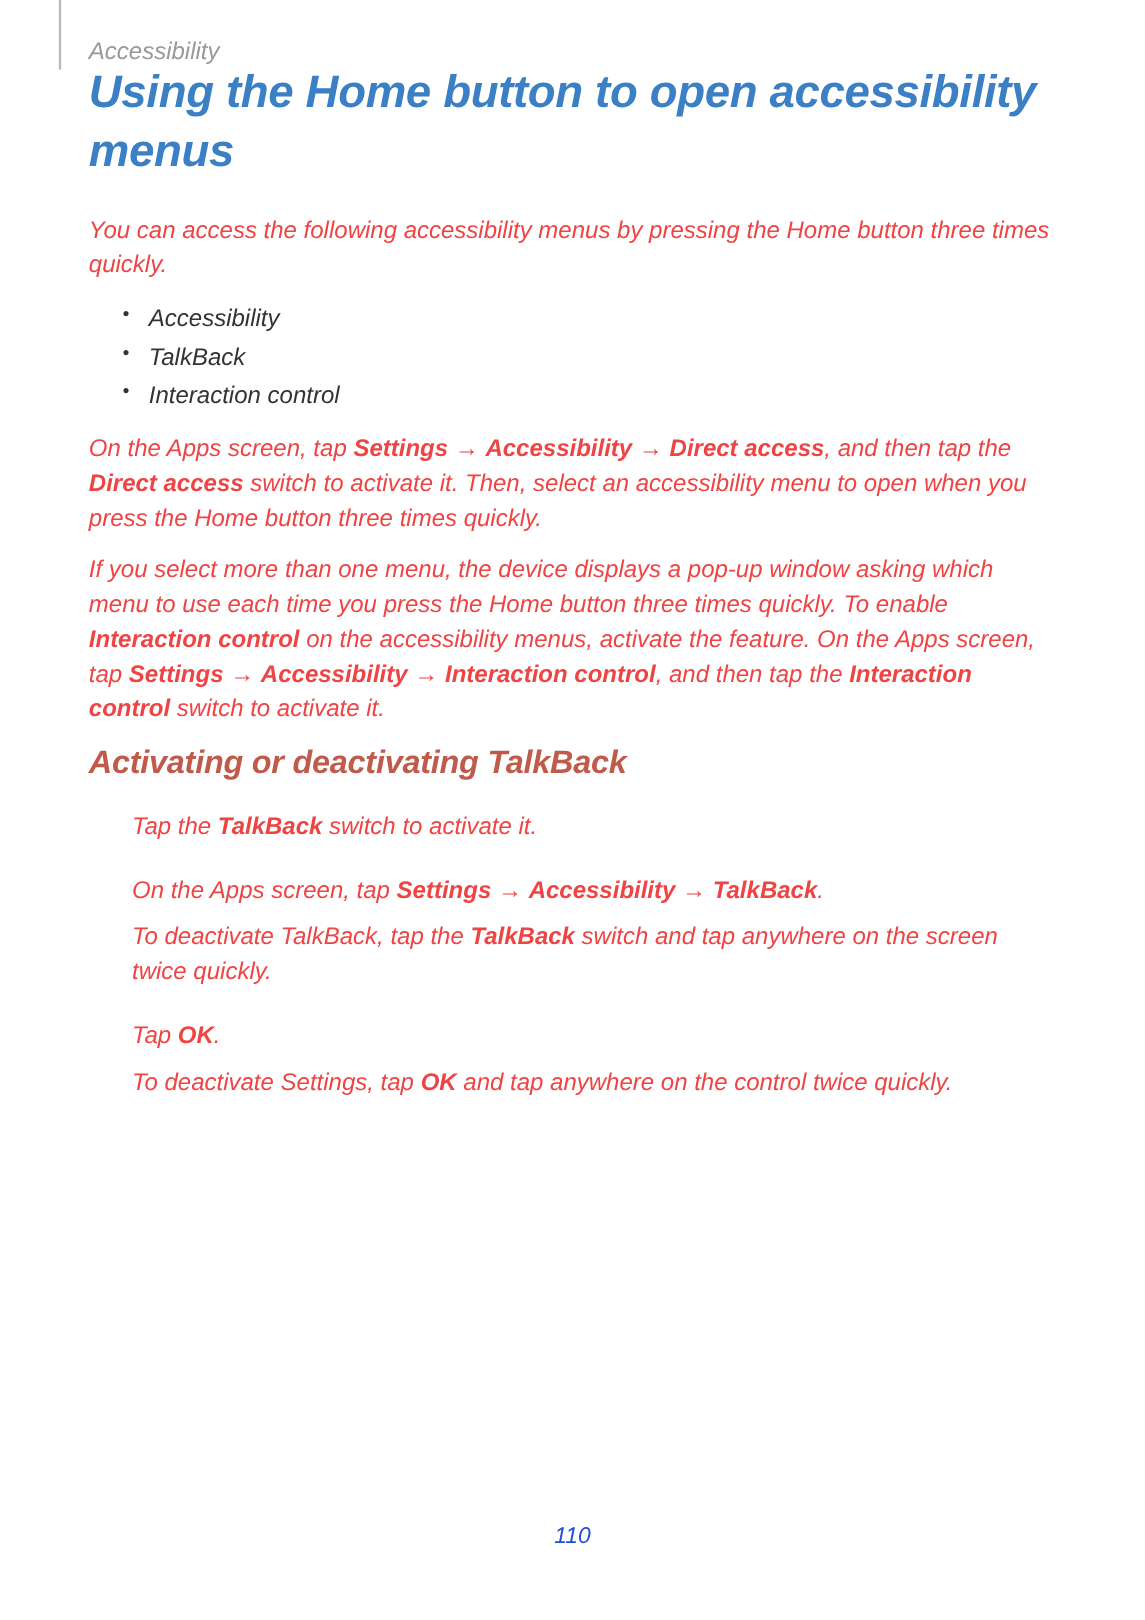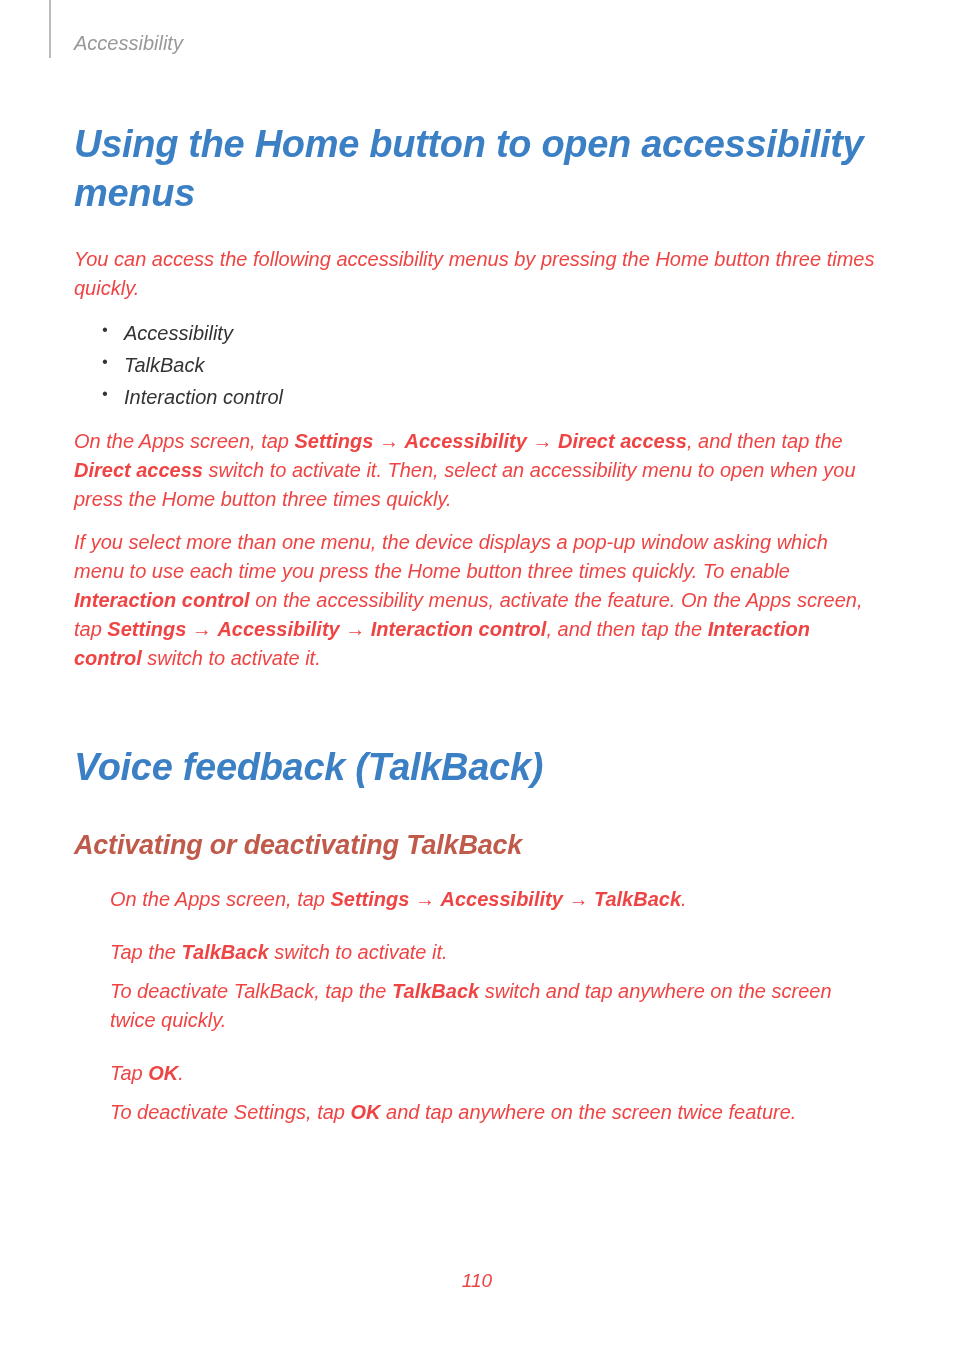--- a/index.html
+++ b/index.html
@@ -27,21 +27,21 @@
     }
     .running-header {
       position: absolute;
       top: 32px;
       left: 74px;
       font-size: 20px;
       color: #999999;
       font-weight: 400;
     }
     .content {
-      padding-top: 120px;
+      padding-top: 53px;
     }
     h1 {
       color: #3b7fc4;
       font-size: 38px;
       font-weight: 700;
       line-height: 1.3;
       margin-bottom: 26px;
       letter-spacing: -0.3px;
     }
     h1.voice {
@@ -89,21 +89,21 @@
     }
     .steps p { margin-bottom: 10px; }
     .steps p.gap { margin-top: 24px; }
     .page-number {
       position: absolute;
       bottom: 58px;
       left: 0;
       right: 0;
       text-align: center;
       font-size: 19px;
-      color: #ef4444;
+      color: #1d4ed8;
     }
   </style>
 </head>
 <body>
 
 <div class="page">
   <div class="header-rule"></div>
   <div class="running-header">Accessibility</div>
 
   <div class="content">
@@ -118,40 +118,39 @@
     </ul>
 
     <p>
       <span>On the Apps screen, tap </span><strong>Settings</strong><span class="arrow"> → </span><strong>Accessibility</strong><span class="arrow"> → </span><strong>Direct access</strong><span>, and then tap the </span><strong>Direct access</strong><span> switch to activate it. Then, select an accessibility menu to open when you press the Home button three times quickly.</span>
     </p>
 
     <p>
       <span>If you select more than one menu, the device displays a pop-up window asking which menu to use each time you press the Home button three times quickly. To enable </span><strong>Interaction control</strong><span> on the accessibility menus, activate the feature. On the Apps screen, tap </span><strong>Settings</strong><span class="arrow"> → </span><strong>Accessibility</strong><span class="arrow"> → </span><strong>Interaction control</strong><span>, and then tap the </span><strong>Interaction control</strong><span> switch to activate it.</span>
     </p>
 
-    <h1 class="voice">Voice feedback (TalkBack)</h1>
 
     <h2>Activating or deactivating TalkBack</h2>
 
 
     <div class="steps">
       <p class="gap">
-        <span>On the Apps screen, tap </span><strong>Settings</strong><span class="arrow"> → </span><strong>Accessibility</strong><span class="arrow"> → </span><strong>TalkBack</strong><span>.</span>
+        <span>Tap the </span><strong>TalkBack</strong><span> switch to activate it.</span>
       </p>
 
       <p class="gap">
-        <span>Tap the </span><strong>TalkBack</strong><span> switch to activate it.</span>
+        <span>On the Apps screen, tap </span><strong>Settings</strong><span class="arrow"> → </span><strong>Accessibility</strong><span class="arrow"> → </span><strong>TalkBack</strong><span>.</span>
       </p>
       <p>
         <span>To deactivate TalkBack, tap the </span><strong>TalkBack</strong><span> switch and tap anywhere on the screen twice quickly.</span>
       </p>
 
       <p class="gap">
         <span>Tap </span><strong>OK</strong><span>.</span>
       </p>
       <p>
-        <span>To deactivate Settings, tap </span><strong>OK</strong><span> and tap anywhere on the screen twice feature.</span>
+        <span>To deactivate Settings, tap </span><strong>OK</strong><span> and tap anywhere on the control twice quickly.</span>
       </p>
     </div>
   </div>
 
   <div class="page-number">110</div>
 </div>
 
 </body></html>

